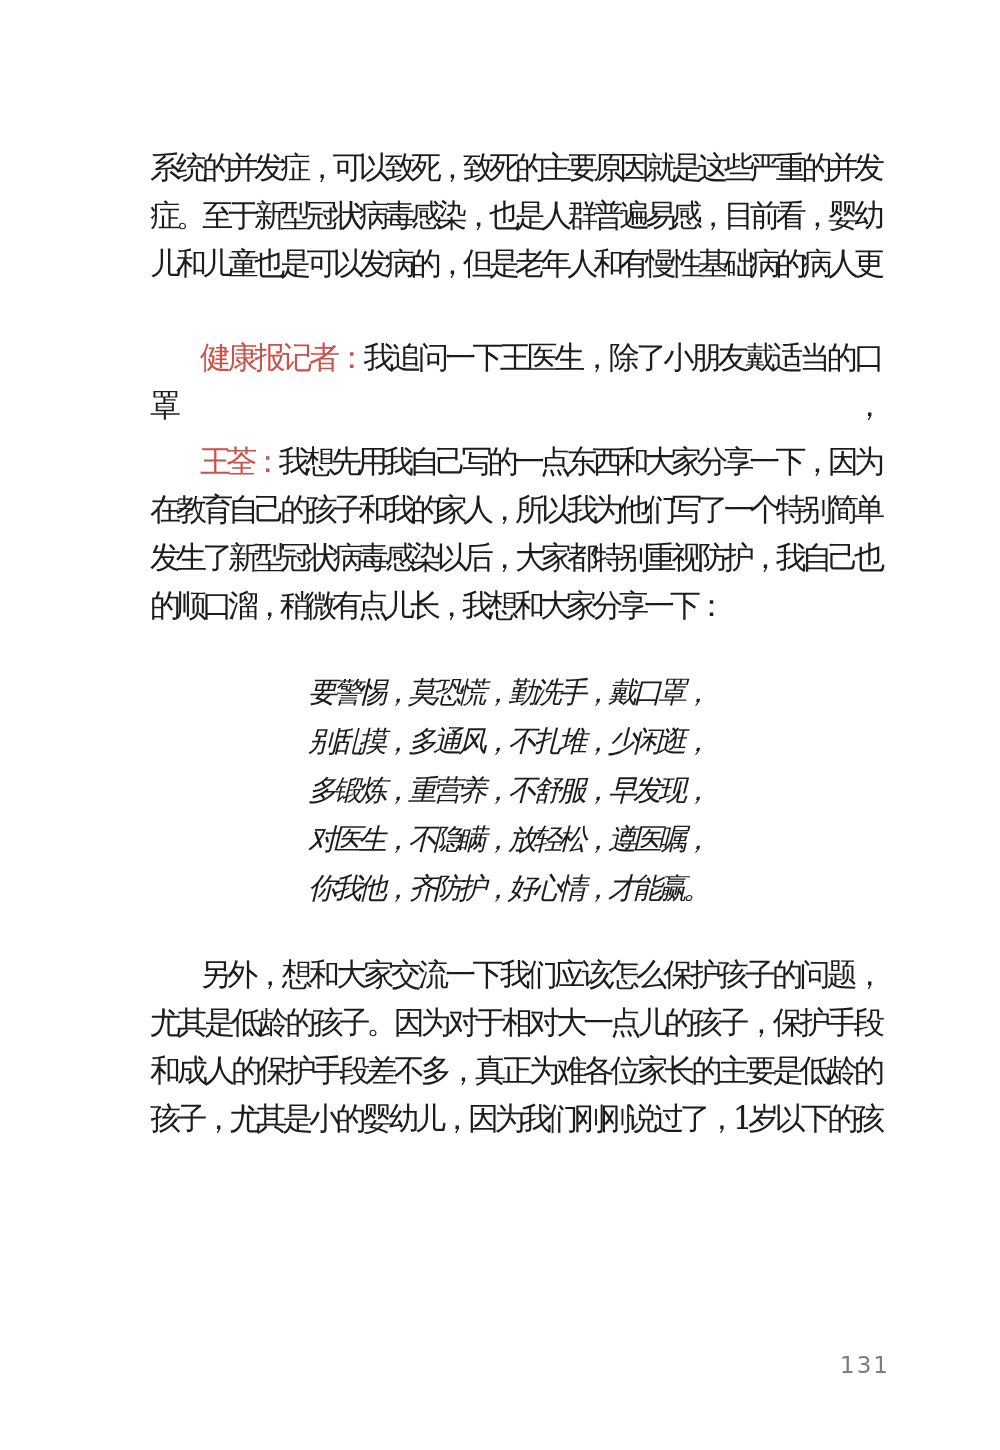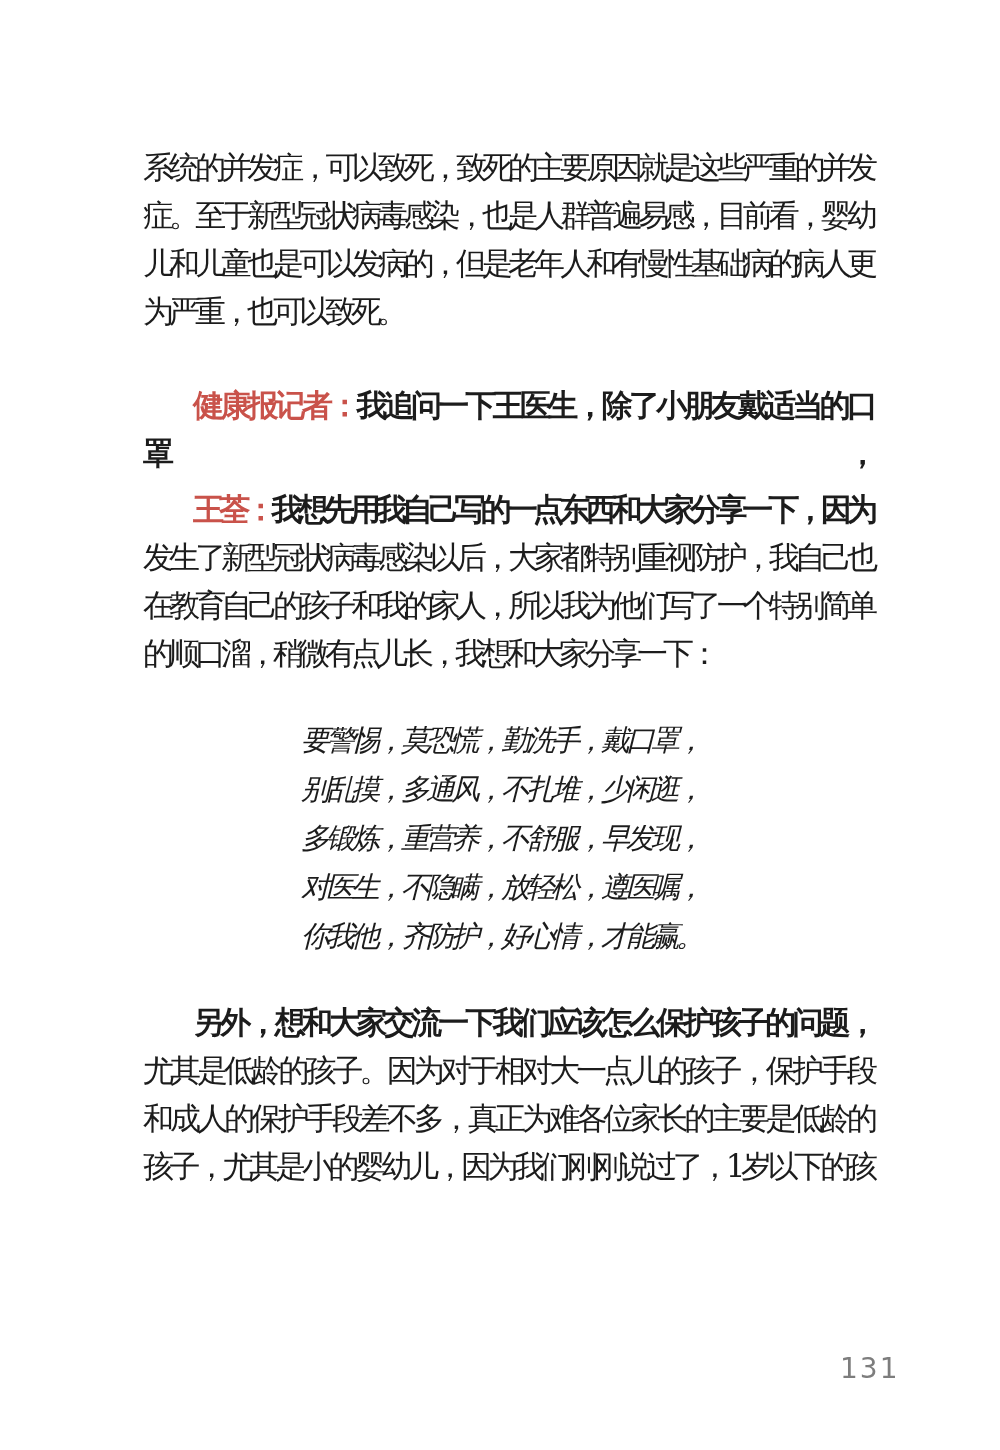--- a/index.html
+++ b/index.html
@@ -14,38 +14,37 @@
     overflow: hidden;
     font-family: "DejaVu Serif", "Liberation Serif", serif;
   }
   .page {
     position: absolute;
     inset: 0;
     background: #ffffff;
   }
   .content {
     position: absolute;
-    left: 143px;
+    left: 150px;
     top: 143px;
     width: 730px;
     color: #1c1c1c;
     font-size: 31px;
     letter-spacing: -5px;
   }
   .block .line {
     line-height: 48px;
     text-align: justify;
     text-align-last: justify;
   }
   .block .line.end {
     text-align-last: left;
   }
   .line.indent {
     text-indent: 50px;
-    font-weight: bold;
   }
   .speaker {
     color: #c9524a;
   }
   #qa-reporter { margin-top: 46px; }
   #qa-wang { margin-top: 8px; }
   #poem {
     margin-top: 39px;
     margin-left: 158px;
     font-size: 29px;
@@ -56,47 +55,46 @@
     line-height: 49px;
     text-align: right;
     text-align-last: left;
   }
   #para-children { margin-top: 37px; }
   .page-number {
     position: absolute;
     left: 840px;
     top: 1352px;
     font-family: "DejaVu Sans", "Liberation Sans", sans-serif;
-    font-size: 28px;
+    font-size: 23px;
     letter-spacing: 2px;
     color: #7d7d7d;
   }
 </style>
 </head>
 <body>
 
 <div class="page">
 
   <div class="content">
 
     <div class="block" id="para-complications">
       <div class="line fill">系统的并发症，可以致死，致死的主要原因就是这些严重的并发</div>
       <div class="line fill">症。至于新型冠状病毒感染，也是人群普遍易感，目前看，婴幼</div>
       <div class="line fill">儿和儿童也是可以发病的，但是老年人和有慢性基础病的病人更</div>
-      <div class="line end">为严重，也可以致死。</div>
     </div>
 
     <div class="block" id="qa-reporter">
       <div class="line fill indent"><span class="speaker">健康报记者：</span><span>我追问一下王医生，除了小朋友戴适当的口罩，</span></div>
     </div>
 
     <div class="block" id="qa-wang">
       <div class="line fill indent"><span class="speaker">王荃：</span><span>我想先用我自己写的一点东西和大家分享一下，因为</span></div>
+      <div class="line fill">在教育自己的孩子和我的家人，所以我为他们写了一个特别简单</div>
       <div class="line fill">发生了新型冠状病毒感染以后，大家都特别重视防护，我自己也</div>
-      <div class="line fill">在教育自己的孩子和我的家人，所以我为他们写了一个特别简单</div>
       <div class="line end">的顺口溜，稍微有点儿长，我想和大家分享一下：</div>
     </div>
 
     <div class="block" id="poem">
       <div class="line">要警惕，莫恐慌，勤洗手，戴口罩，</div>
       <div class="line">别乱摸，多通风，不扎堆，少闲逛，</div>
       <div class="line">多锻炼，重营养，不舒服，早发现，</div>
       <div class="line">对医生，不隐瞒，放轻松，遵医嘱，</div>
       <div class="line">你我他，齐防护，好心情，才能赢。</div>
     </div>

